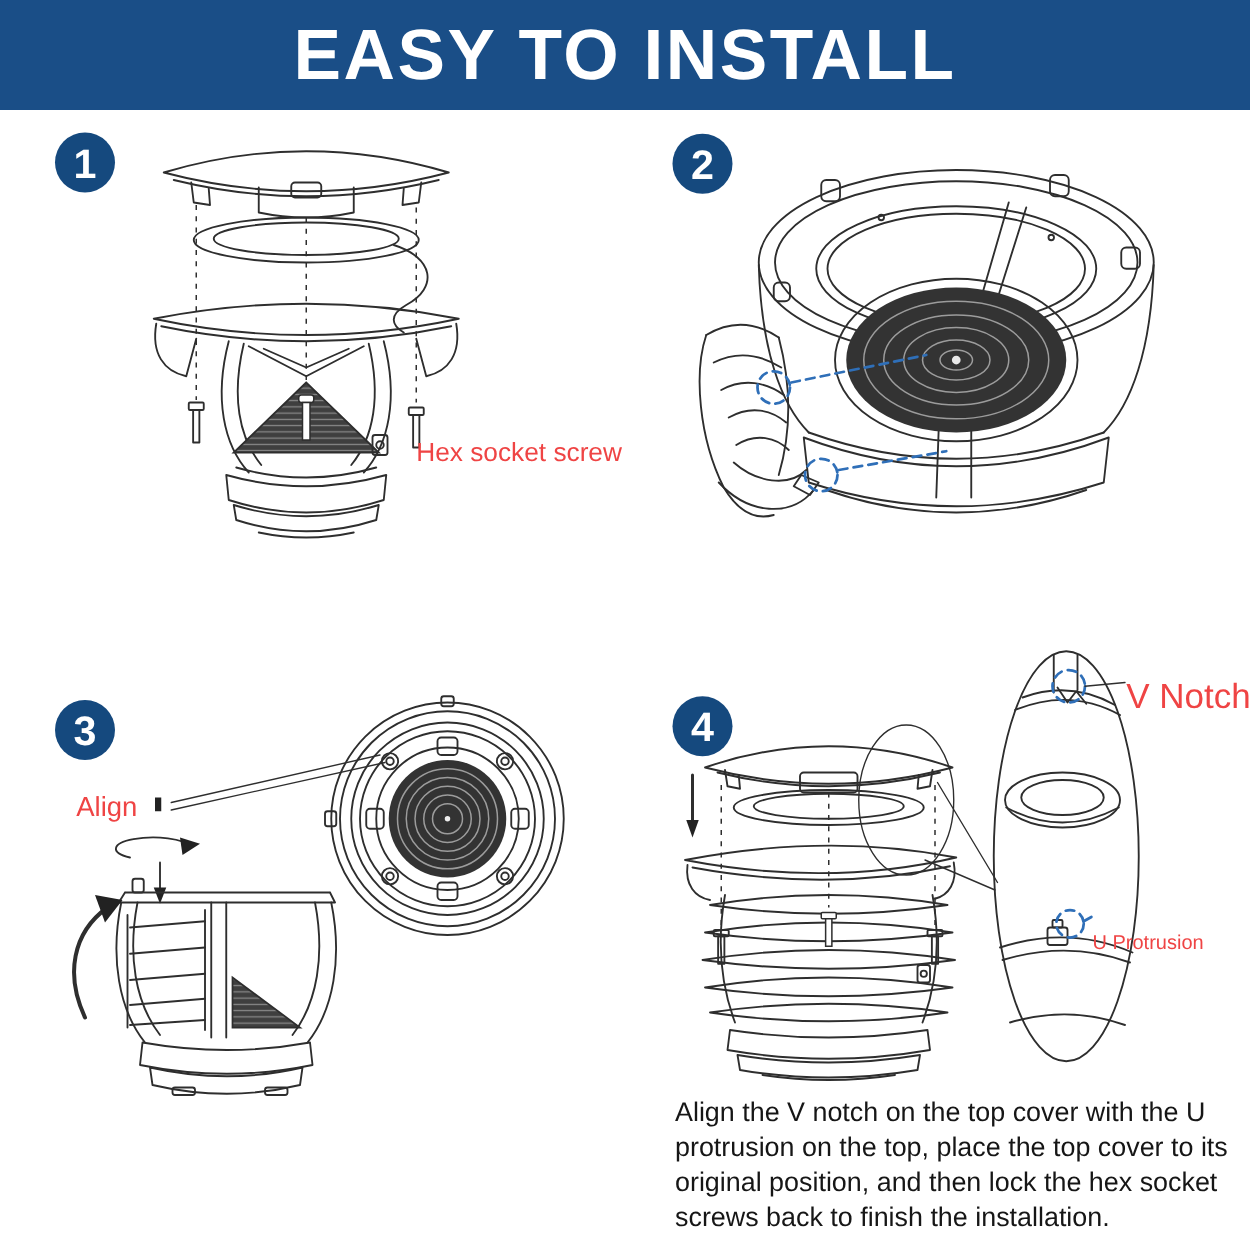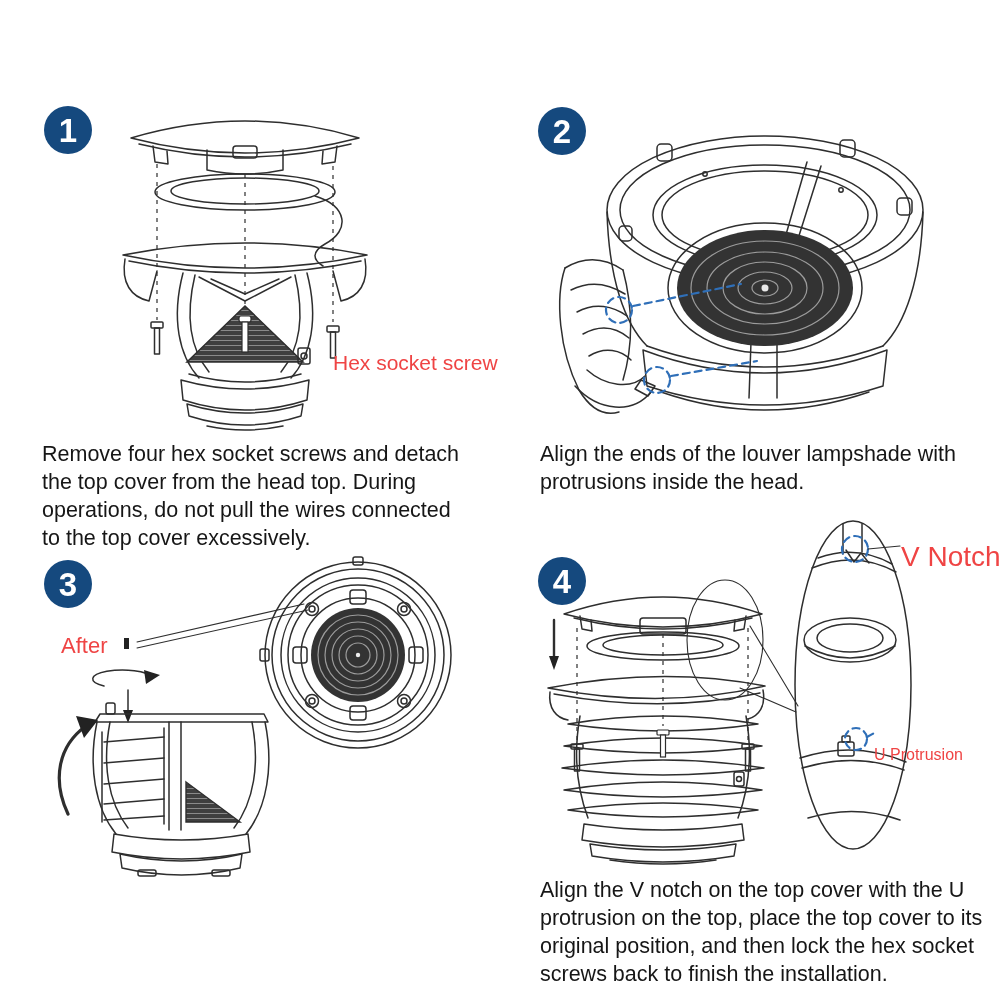--- a/index.html
+++ b/index.html
@@ -34,20 +34,23 @@
   .dash { fill:none; stroke:#2e2e2e; stroke-width:1.2; stroke-dasharray:4 5; }
   .bdash{ fill:none; stroke:#2f6fb8; stroke-width:2.2; stroke-dasharray:7 5; stroke-linecap:round; }
   .fillD{ fill:#222222; stroke:none; }
   .ring { fill:none; stroke:#9c9c9c; stroke-width:1.2; }
 </style>
 </head>
 <body>
 
 <div class="page">
 
+  <header class="banner">
+    <h1>EASY TO INSTALL</h1>
+  </header>
 
   <div class="badge" style="left:44px; top:106px;">
     <span>1</span>
   </div>
 
   <svg class="art" style="left:95px; top:98px;" width="300" height="345" viewBox="0 0 300 345">
     <defs>
       <pattern id="p1grid" width="7" height="7" patternUnits="userSpaceOnUse">
         <path d="M0,7 L7,0 M0,0 L7,7" stroke="#555" stroke-width="0.9" fill="none"></path>
       </pattern>
@@ -108,24 +111,20 @@
     <g>
       <path class="ln" d="M94,276 Q150,292 206,276"></path>
       <path class="ln" d="M86,282 Q150,300 214,282 L212,302 Q150,322 88,302 Z"></path>
       <path class="ln" d="M92,306 Q150,324 208,306 L206,318 Q150,336 94,318 Z"></path>
       <path class="ln" d="M112,328 Q150,336 188,328"></path>
     </g>
   </svg>
 
   <div class="lbl" style="left:333px; top:351px;">Hex socket screw</div>
 
-  <p class="cap" style="left:42px; top:440px; width:460px;">Remove four hex socket screws and detach
-the top cover from the head top. During
-operations, do not pull the wires connected
-to the top cover excessively.</p>
 
   <div class="badge" style="left:538px; top:107px;">
     <span>2</span>
   </div>
 
   <svg class="art" style="left:545px; top:98px;" width="400" height="335" viewBox="0 0 400 335">
     <g>
       <ellipse class="ln" cx="220" cy="112" rx="158" ry="74"></ellipse>
       <ellipse class="ln" cx="220" cy="112" rx="145" ry="65"></ellipse>
       <ellipse class="ln" cx="220" cy="117" rx="112" ry="50"></ellipse>
@@ -167,22 +166,20 @@
       <path class="ln" d="M96,282 l14,6 l-7,10 l-13,-7 Z"></path>
     </g>
     <g>
       <circle class="bdash" cx="74" cy="212" r="13"></circle>
       <path class="bdash" d="M88,208 L196,186"></path>
       <circle class="bdash" cx="112" cy="282" r="13"></circle>
       <path class="bdash" d="M126,278 L212,263"></path>
     </g>
   </svg>
 
-  <p class="cap" style="left:540px; top:440px; width:450px;">Align the ends of the louver lampshade with
-protrusions inside the head.</p>
 
   <div class="badge" style="left:44px; top:560px;">
     <span>3</span>
   </div>
 
   <svg class="art" style="left:40px; top:556px;" width="450" height="322" viewBox="0 0 450 322">
     <defs>
       <pattern id="p3cone" width="6" height="5" patternUnits="userSpaceOnUse">
         <rect width="6" height="5" fill="#3f3f3f"></rect>
         <path d="M0,2.5 H6" stroke="#8a8a8a" stroke-width="1"></path>
@@ -242,21 +239,21 @@
       <path class="ln" d="M80,300 Q142,314 202,300 L200,314 Q142,328 82,314 Z" transform="translate(0,-2)"></path>
       <rect class="ln" x="98" y="314" width="18" height="6" rx="2"></rect>
       <rect class="ln" x="172" y="314" width="18" height="6" rx="2"></rect>
     </g>
     <g>
       <path class="ln" style="stroke-width:3.2" d="M28,258 C12,224 18,190 46,170"></path>
       <polygon class="fillD" points="36,160 58,164 44,182"></polygon>
     </g>
   </svg>
 
-  <div class="lbl" style="left:61px; top:634px; font-size:22px;">After</div>
+  <div class="lbl" style="left:61px; top:634px; font-size:22px;">Align</div>
 
 
   <div class="badge" style="left:538px; top:557px;">
     <span>4</span>
   </div>
 
   <svg class="art" style="left:540px; top:518px;" width="460" height="360" viewBox="0 0 460 360">
     <defs>
       <pattern id="p4grid" width="7" height="7" patternUnits="userSpaceOnUse">
         <path d="M0,7 L7,0 M0,0 L7,7" stroke="#555" stroke-width="0.9" fill="none"></path>

